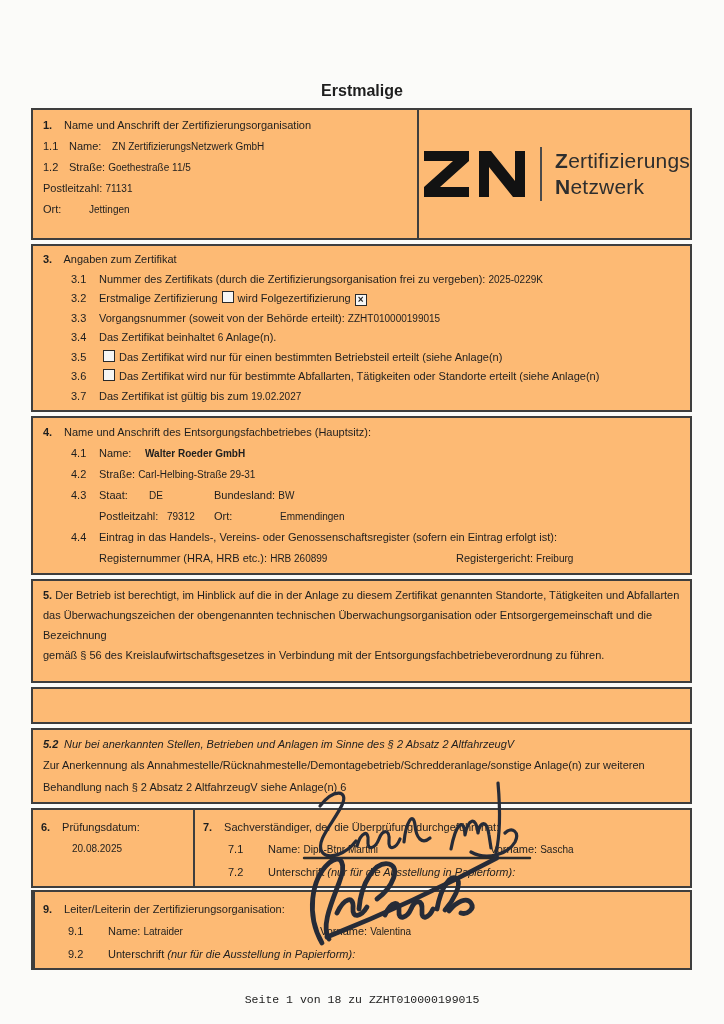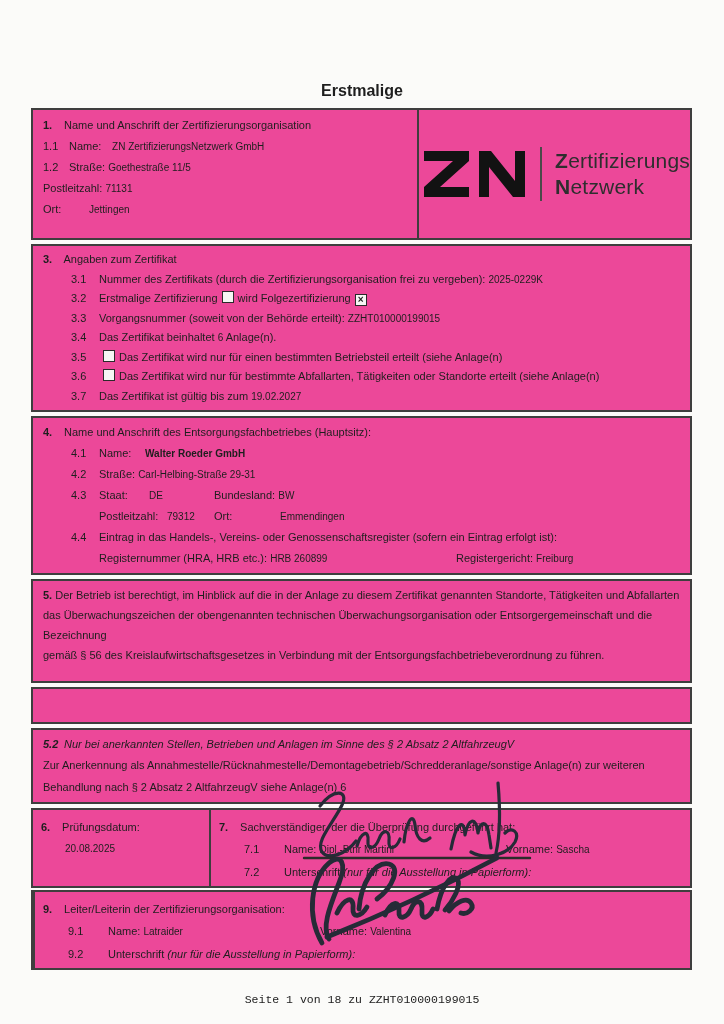--- a/index.html
+++ b/index.html
@@ -1,21 +1,21 @@
 <!DOCTYPE html>
 <html><head>
 <meta charset="utf-8">
 <style>
   html,body{margin:0;padding:0;background:#fafaf8;}
   .page{position:relative;width:724px;height:1024px;background:#fbfbf9;
         font-family:"Liberation Sans",sans-serif;color:#1e1e1e;overflow:hidden;}
   .title{position:absolute;top:82px;left:0;width:100%;text-align:center;
          font-size:16px;font-weight:bold;margin:0;}
   .doc{position:absolute;left:31px;top:108px;width:661px;}
-  .box{border:2px solid #3e3e3e;background:#ec4899;box-sizing:border-box;
+  .box{border:2px solid #3e3e3e;background:#fdba74;box-sizing:border-box;
        margin-bottom:4px;padding:4px 10px;}
   .split{display:flex;padding:0;}
   .line{line-height:20px;font-size:11px;white-space:nowrap;}
   .lh21 .line{line-height:21px;}
   .lh195 .line{line-height:19.5px;}
   .lh22 .line{line-height:22px;}
   .p{font-size:11px;line-height:20px;white-space:normal;}
   .val{font-size:10px;}
   .bold{font-weight:bold;}
   .it{font-style:italic;}
@@ -48,26 +48,26 @@
   #b4{min-height:146px;}
   
   #b5{min-height:104px;}
   .designation{text-align:center;font-weight:bold;font-size:15px;line-height:26px;}
   
   #bempty{height:37px;}
   
   #b52{min-height:69px;}
   
   #b67,#b89{height:80px;margin-bottom:2px;}
-  .c-date{width:176px;padding:6px 8px;box-sizing:border-box;}
+  .c-date{width:160px;padding:6px 8px;box-sizing:border-box;}
   .c-sign{flex:1;border-left:2px solid #3e3e3e;padding:6px 8px;}
   .snum7{display:inline-block;width:40px;margin-left:25px;}
   .grp7{display:inline-block;width:222px;}
   .grp9{display:inline-block;width:212px;}
-  .ind24{margin-left:24px;}
+  .ind24{margin-left:31px;}
   .footer{position:absolute;top:993px;left:0;width:100%;text-align:center;
           font-size:11.5px;color:#222;font-family:Liberation Mono, monospace;}
   .sigs{position:absolute;left:0;top:0;width:724px;height:1024px;
         pointer-events:none;z-index:10;}
   .sigs path{fill:none;stroke-linecap:round;stroke-linejoin:round;}
   .mark{flex:0 0 auto;}
 </style>
 </head>
 <body>
 

